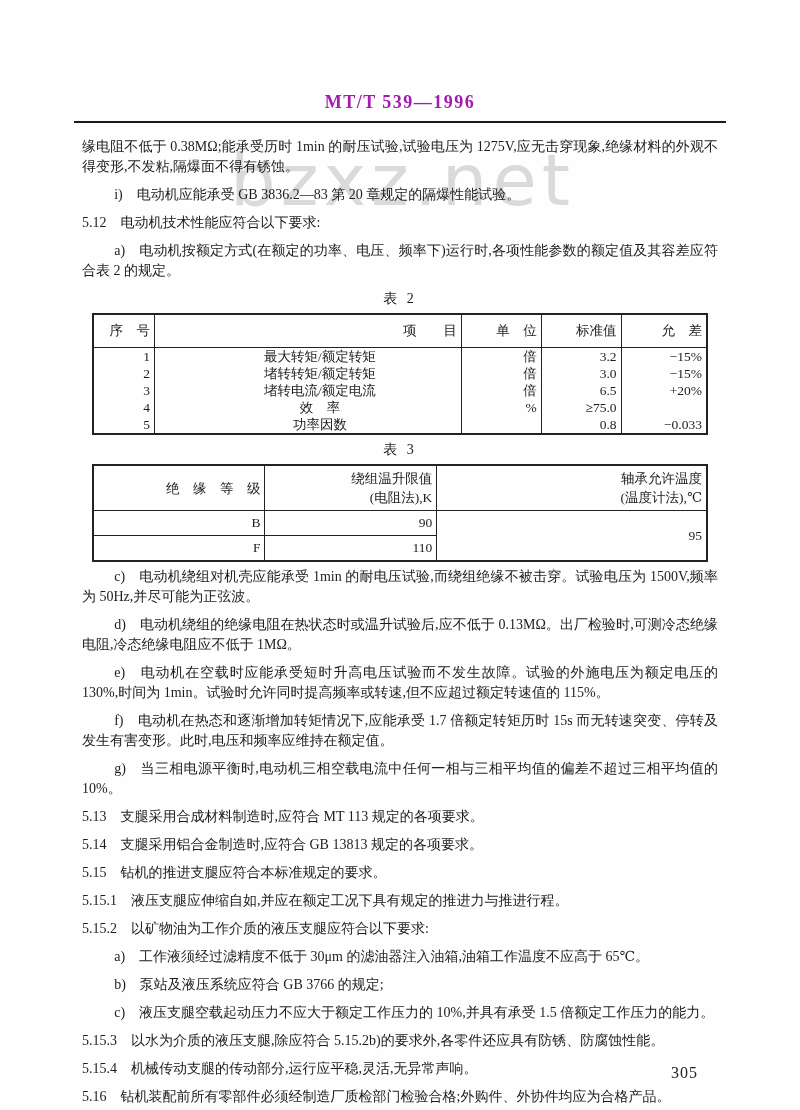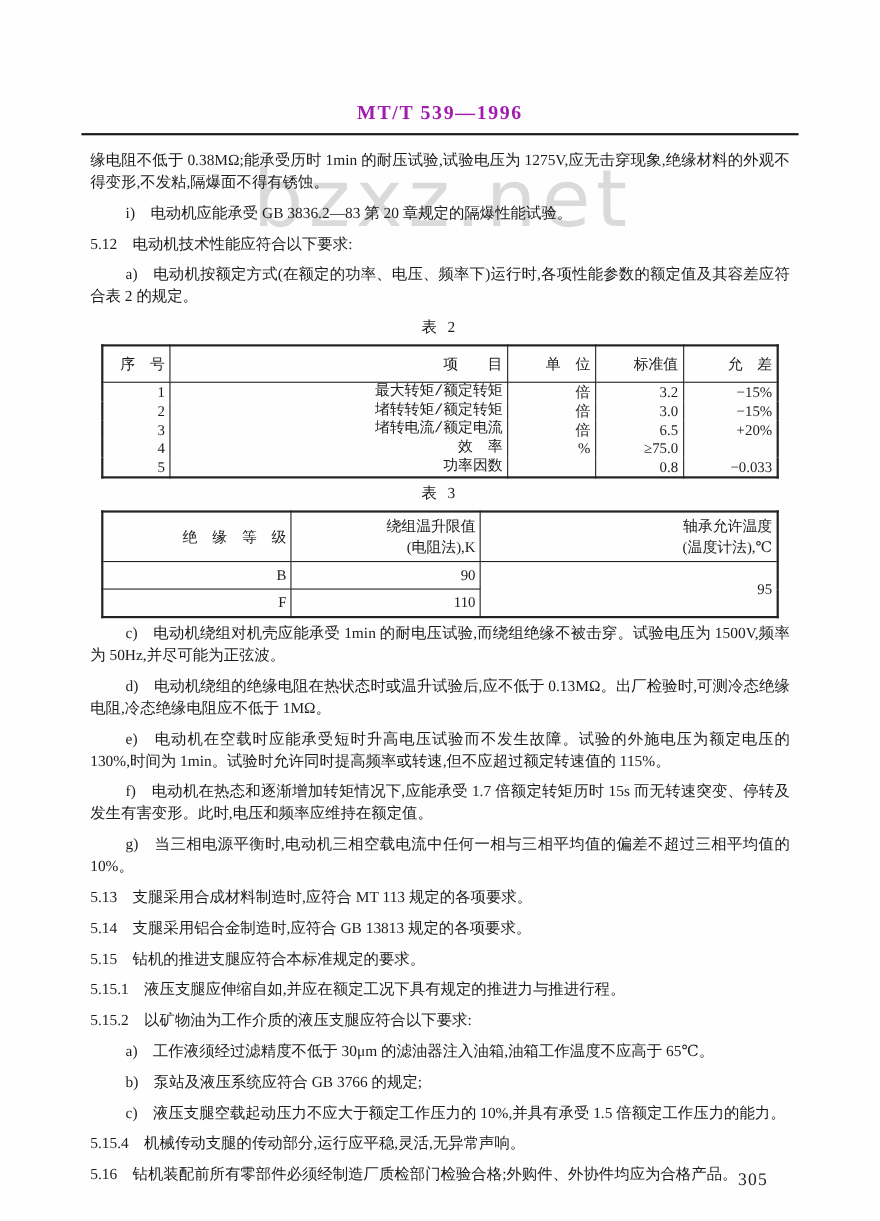--- a/index.html
+++ b/index.html
@@ -77,21 +77,21 @@
     overflow: hidden;
   }
   .t2 thead th { height: 30px; }
   .t2 tbody td {
     border-top: none;
     border-bottom: none;
     height: 17px;
     line-height: 17px;
     padding: 0 4px;
   }
-  .t2 td.item-cell { text-align: right; padding-left: 28px; font-family: Liberation Mono, monospace; }
+  .t2 td.item-cell { text-align: center; padding-left: 28px; }
   .t3 th { height: 40px; padding: 2px 4px; line-height: 19px; }
   .t3 td { height: 22px; }
   .pageno {
     position: absolute;
     right: 102px;
     bottom: 28px;
     font-size: 16px;
     color: #222;
     letter-spacing: 1px;
   }
@@ -209,20 +209,21 @@
     <p class="item">f)　电动机在热态和逐渐增加转矩情况下,应能承受 1.7 倍额定转矩历时 15s 而无转速突变、停转及发生有害变形。此时,电压和频率应维持在额定值。</p>
     <p class="item">g)　当三相电源平衡时,电动机三相空载电流中任何一相与三相平均值的偏差不超过三相平均值的 10%。</p>
     <p class="section">5.13　支腿采用合成材料制造时,应符合 MT 113 规定的各项要求。</p>
     <p class="section">5.14　支腿采用铝合金制造时,应符合 GB 13813 规定的各项要求。</p>
     <p class="section">5.15　钻机的推进支腿应符合本标准规定的要求。</p>
     <p class="section">5.15.1　液压支腿应伸缩自如,并应在额定工况下具有规定的推进力与推进行程。</p>
     <p class="section">5.15.2　以矿物油为工作介质的液压支腿应符合以下要求:</p>
     <p class="item">a)　工作液须经过滤精度不低于 30μm 的滤油器注入油箱,油箱工作温度不应高于 65℃。</p>
     <p class="item">b)　泵站及液压系统应符合 GB 3766 的规定;</p>
     <p class="item">c)　液压支腿空载起动压力不应大于额定工作压力的 10%,并具有承受 1.5 倍额定工作压力的能力。</p>
+    <p class="section">5.15.3　以水为介质的液压支腿,除应符合 5.15.2b)的要求外,各零件还应具有防锈、防腐蚀性能。</p>
     <p class="section">5.15.4　机械传动支腿的传动部分,运行应平稳,灵活,无异常声响。</p>
     <p class="section">5.16　钻机装配前所有零部件必须经制造厂质检部门检验合格;外购件、外协件均应为合格产品。</p>
 
   </div>
 
   <div class="pageno">305</div>
 
 </div>
 
 </body></html>

